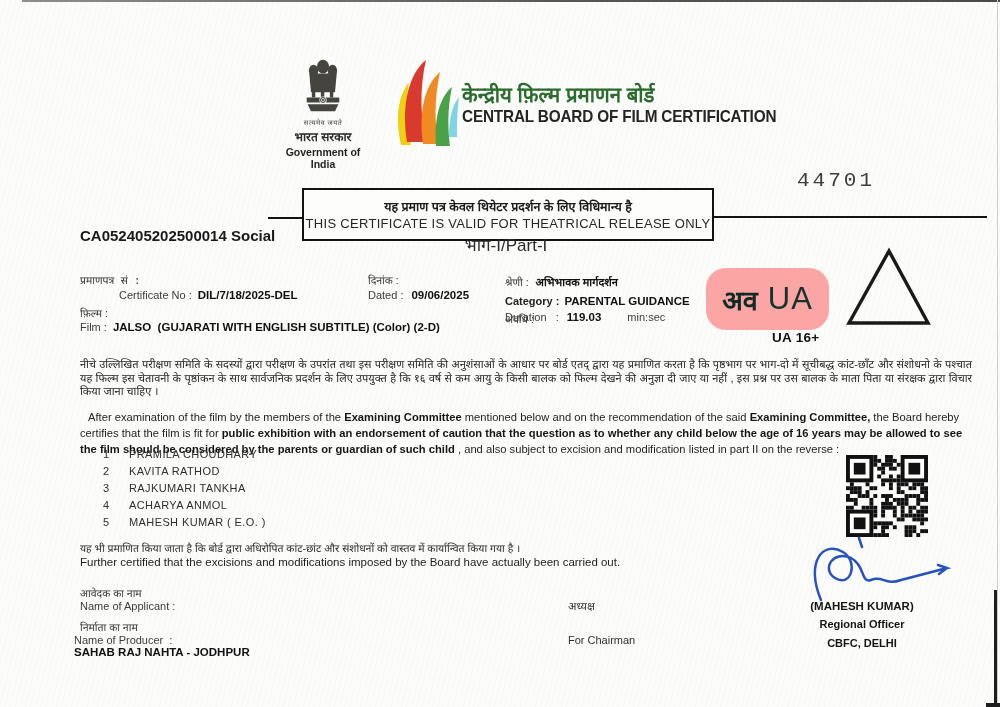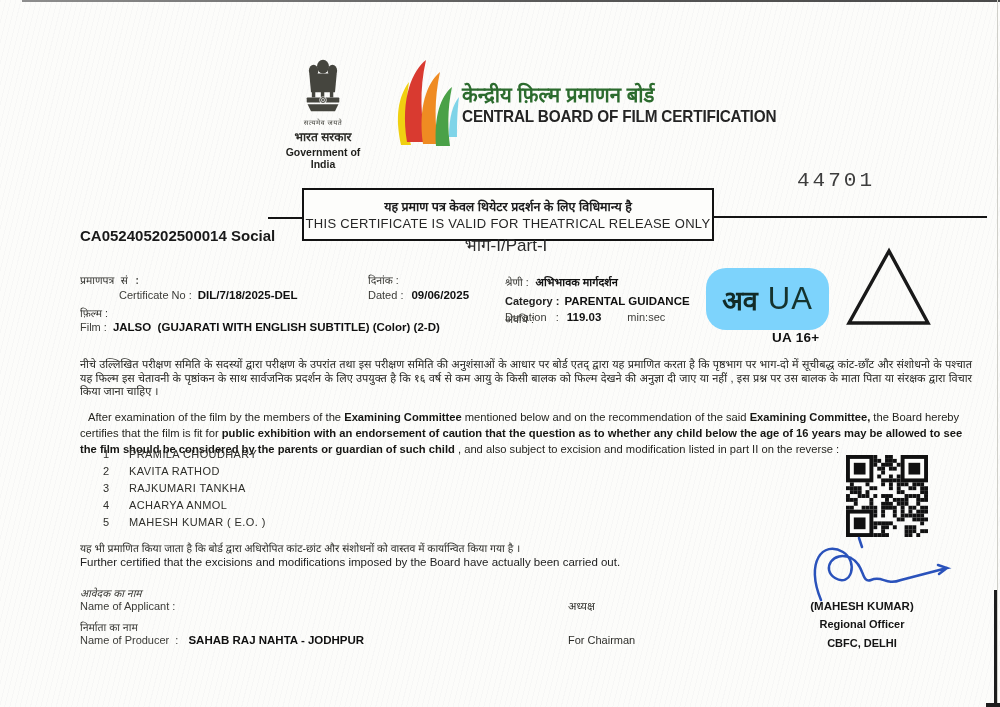--- a/index.html
+++ b/index.html
@@ -149,21 +149,21 @@
   <span class="lbl-en" style="font-weight:bold;color:#222;">Category  :</span>
   <span class="val" style="margin-left:5px;">PARENTAL GUIDANCE</span>
 </div>
 <div class="abs lbl-hi" style="left:505px;top:312px;">अवधि  :</div>
 <div class="abs foot-row" style="left:505px;top:311px;">
   <span class="lbl-en" style="white-space:pre;">Duration   :</span>
   <span class="val" style="margin-left:8px;">119.03</span>
   <span class="lbl-en" style="margin-left:26px;">min:sec</span>
 </div>
 
-<div class="abs rating-badge" style="background: #7dd3fc;">
+<div class="abs rating-badge" style="background: #fca5a5;">
   <span class="badge-hi">अव</span>
   <span class="badge-en">UA</span>
 </div>
 <div class="abs badge-sub">UA 16+</div>
 <svg class="abs" style="left:845px;top:247px;" width="90" height="82" viewBox="0 0 90 82">
   <polygon points="44,4 4,76 83,76" fill="none" stroke="#191919" stroke-width="3.4"></polygon>
 </svg>
 
 <div class="abs para-hi">नीचे उल्लिखित परीक्षण समिति के सदस्यों द्वारा परीक्षण के उपरांत तथा इस परीक्षण समिति की अनुशंसाओं के आधार पर  बोर्ड एतद् द्वारा यह प्रमाणित करता है कि पृष्ठभाग पर भाग-दो में सूचीबद्ध  कांट-छाँट और संशोधनो के पश्चात यह फिल्म इस चेतावनी के पृष्ठांकन के साथ सार्वजनिक प्रदर्शन के लिए उपयुक्त है कि १६ वर्ष से कम आयु के किसी बालक को फिल्म देखने की अनुज्ञा दी जाए या नहीं , इस प्रश्न पर उस बालक के माता पिता या संरक्षक द्वारा विचार किया जाना चाहिए ।</div>
 <div class="abs para-en"><span>After examination of the film by the members of the </span><span class="b">Examining Committee</span><span> mentioned below and on the recommendation of the said </span><span class="b">Examining Committee,</span><span> the Board hereby certifies that the film is fit for </span><span class="b">public exhibition with an endorsement of caution that the question as to whether any child below the age of 16 years may be allowed to see the film should be considered by the parents or guardian of such child</span><span> , and also subject to excision and modification listed in part II on the reverse :</span></div>
@@ -361,26 +361,26 @@
       <rect x="40" y="80" width="4" height="4"></rect>
       <rect x="60" y="80" width="4" height="4"></rect>
       <rect x="64" y="80" width="4" height="4"></rect>
       <rect x="72" y="80" width="4" height="4"></rect>
     </g>
 </svg>
 
 <div class="abs certified-hi">यह भी प्रमाणित किया जाता है कि बोर्ड द्वारा अधिरोपित कांट-छांट और संशोधनों  को वास्तव में कार्यान्वित किया गया है ।</div>
 <div class="abs certified-en">Further certified that the excisions and modifications imposed by the Board have actually been carried out.</div>
 
-<div class="abs foot-lbl-hi" style="left:80px;top:586px;font-style:italic;">आवेदक का नाम</div>
+<div class="abs foot-lbl-hi" style="left:80px;top:586px;">आवेदक का नाम</div>
 <div class="abs foot-row" style="left:80px;top:600px;">
   <span class="lbl-en">Name of Applicant :</span>
 </div>
 <div class="abs foot-lbl-hi" style="left:80px;top:620px;">निर्माता का नाम</div>
-<div class="abs foot-row" style="left:80px;top:634px;">
+<div class="abs foot-row" style="left:64px;top:634px;flex-direction:column;">
   <span class="lbl-en" style="white-space:pre;">Name of Producer  :</span>
   <span class="val" style="margin-left:10px;">SAHAB RAJ NAHTA - JODHPUR</span>
 </div>
 
 <div class="abs chairman-hi">अध्यक्ष</div>
 <div class="abs chairman-en">For Chairman</div>
 
 <svg class="abs" style="left:775px;top:528px;" width="195" height="80" viewBox="0 0 195 80">
   <g fill="none" stroke="#2a52bb" stroke-width="2.5" stroke-linecap="round">
     <path d="M84 10 l3 9"></path>

